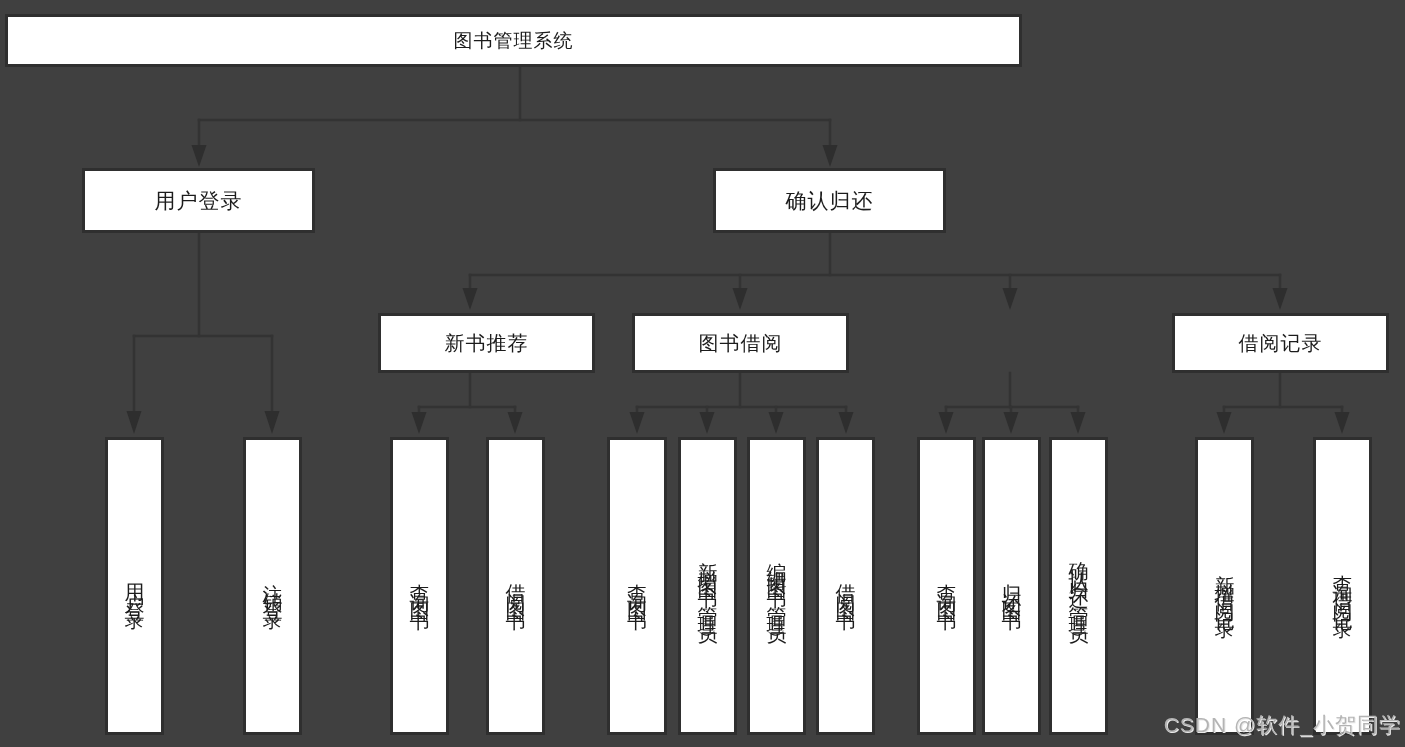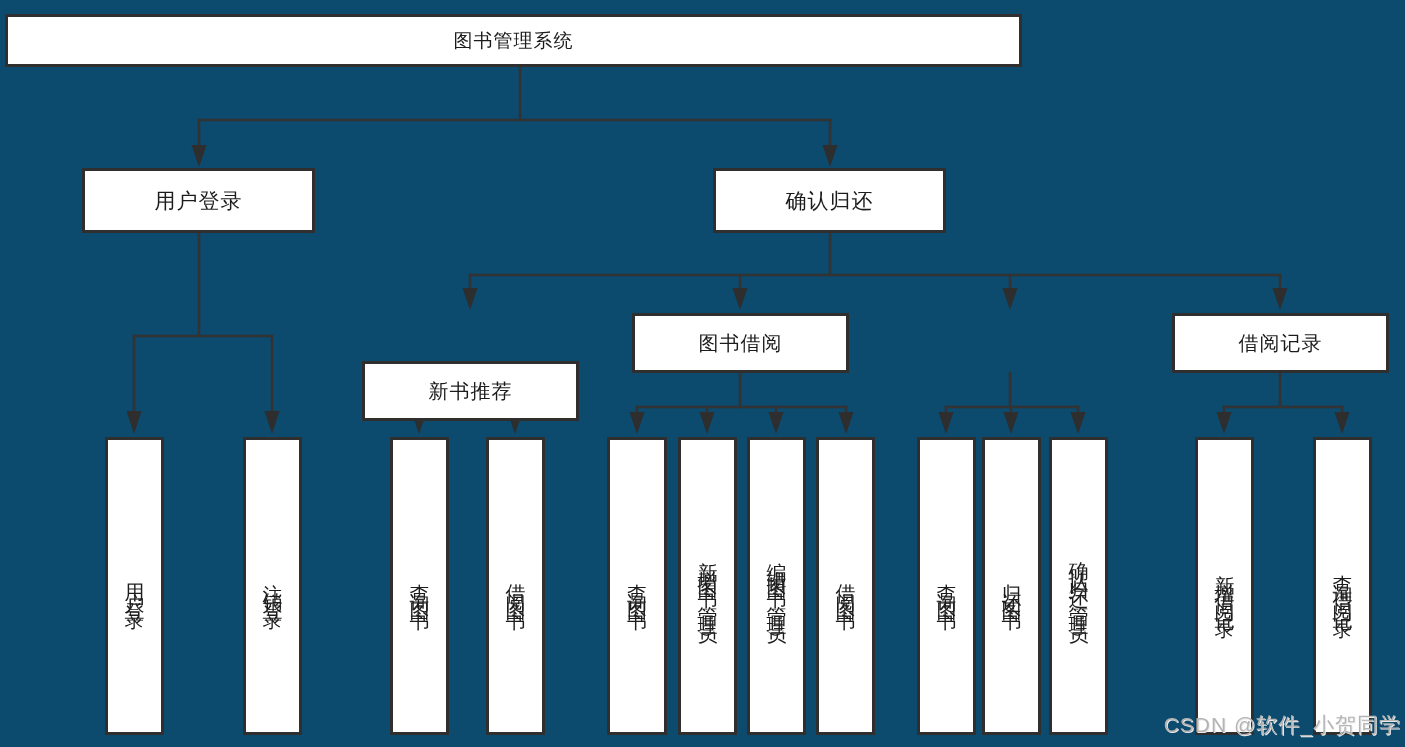--- a/index.html
+++ b/index.html
@@ -5,21 +5,21 @@
   html, body {
     margin: 0;
     padding: 0;
     background: #ffffff;
     font-family: "Liberation Sans", "DejaVu Sans", sans-serif;
   }
   .canvas {
     position: relative;
     width: 1405px;
     height: 747px;
-    background: #0c4a6e;
+    background: #404040;
     overflow: hidden;
   }
   svg.connectors {
     position: absolute;
     left: 0;
     top: 0;
     width: 1405px;
     height: 747px;
   }
   .node {
@@ -155,21 +155,21 @@
     <span>图书管理系统</span>
   </div>
 
   <div class="node l2" style="left:82px;">
     <span>用户登录</span>
   </div>
   <div class="node l2" style="left:713px;">
     <span>确认归还</span>
   </div>
 
-  <div class="node l3" style="left:362px;margin-top:48px;">
+  <div class="node l3" style="left:378px;">
     <span>新书推荐</span>
   </div>
   <div class="node l3" style="left:632px;">
     <span>图书借阅</span>
   </div>
   <div class="node l3" style="left:1172px;">
     <span>借阅记录</span>
   </div>
 
   <div class="node leaf" style="left:105px;">

